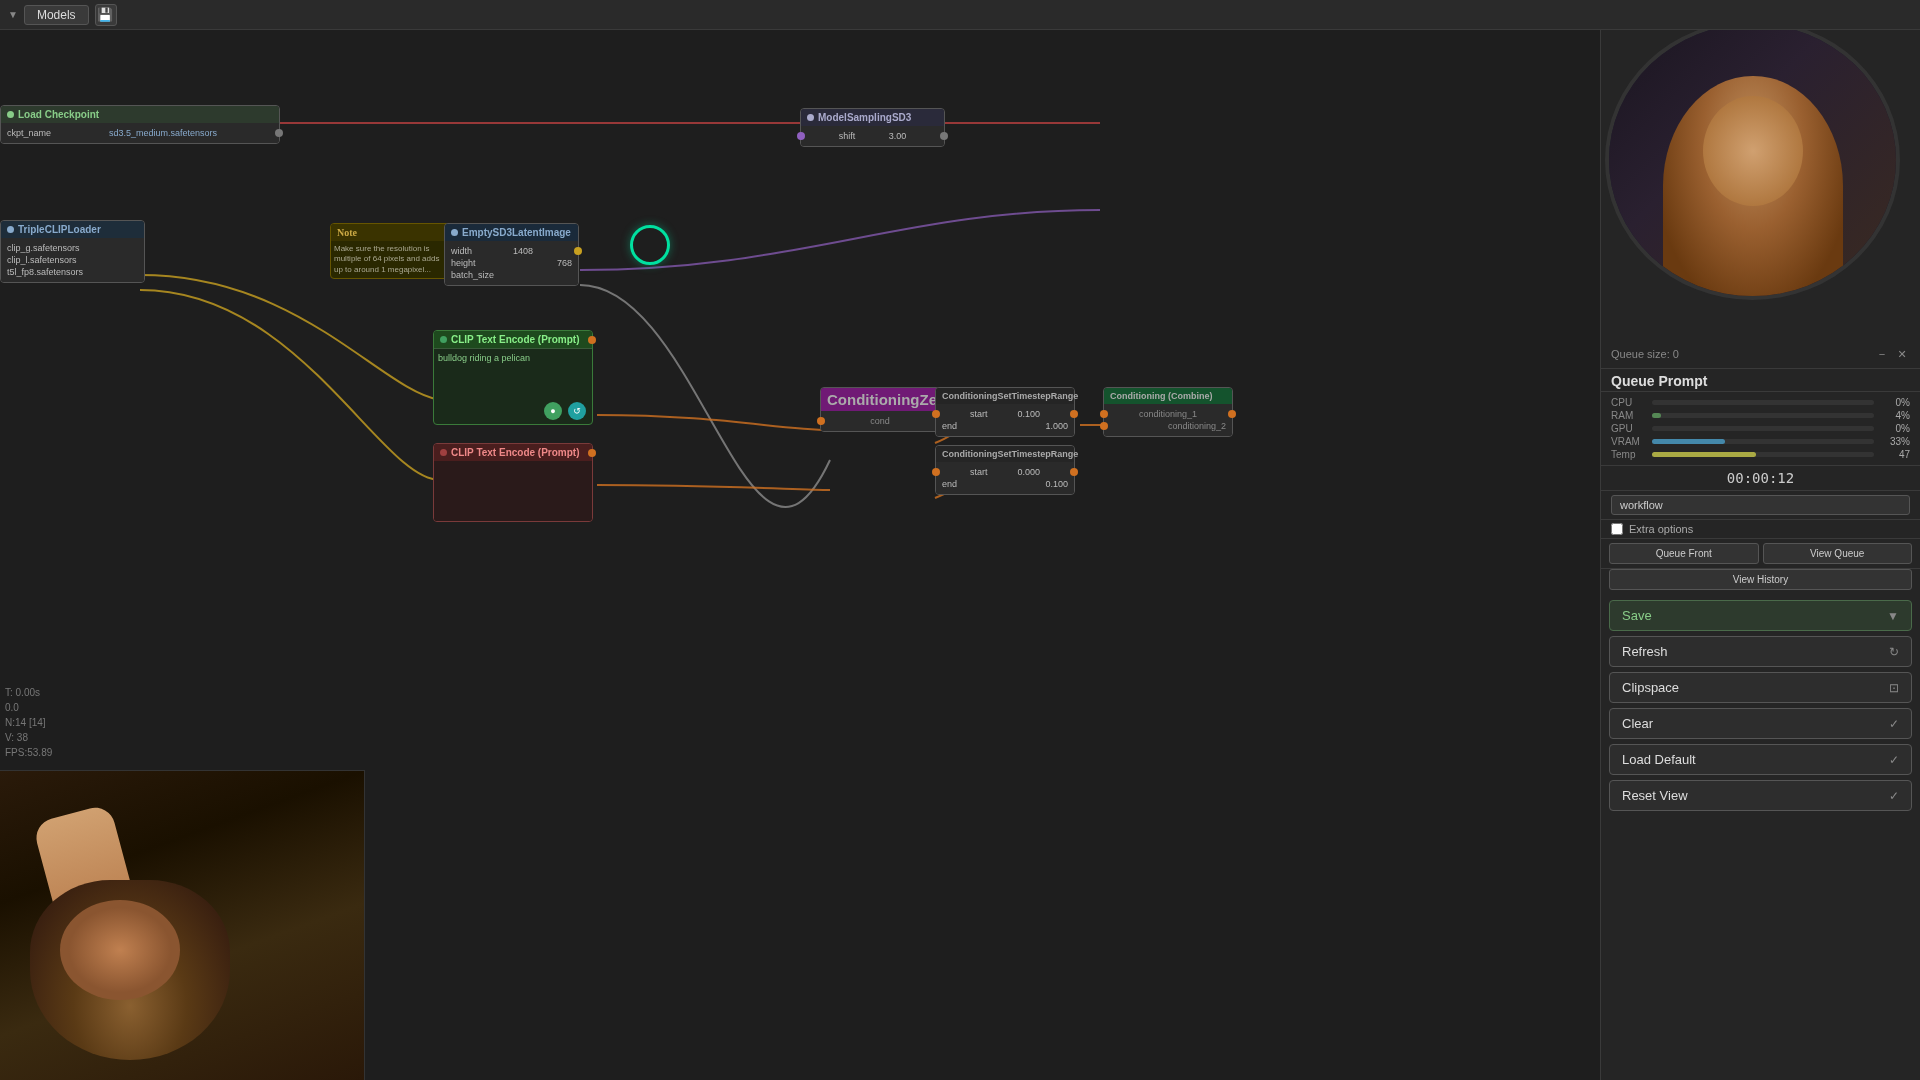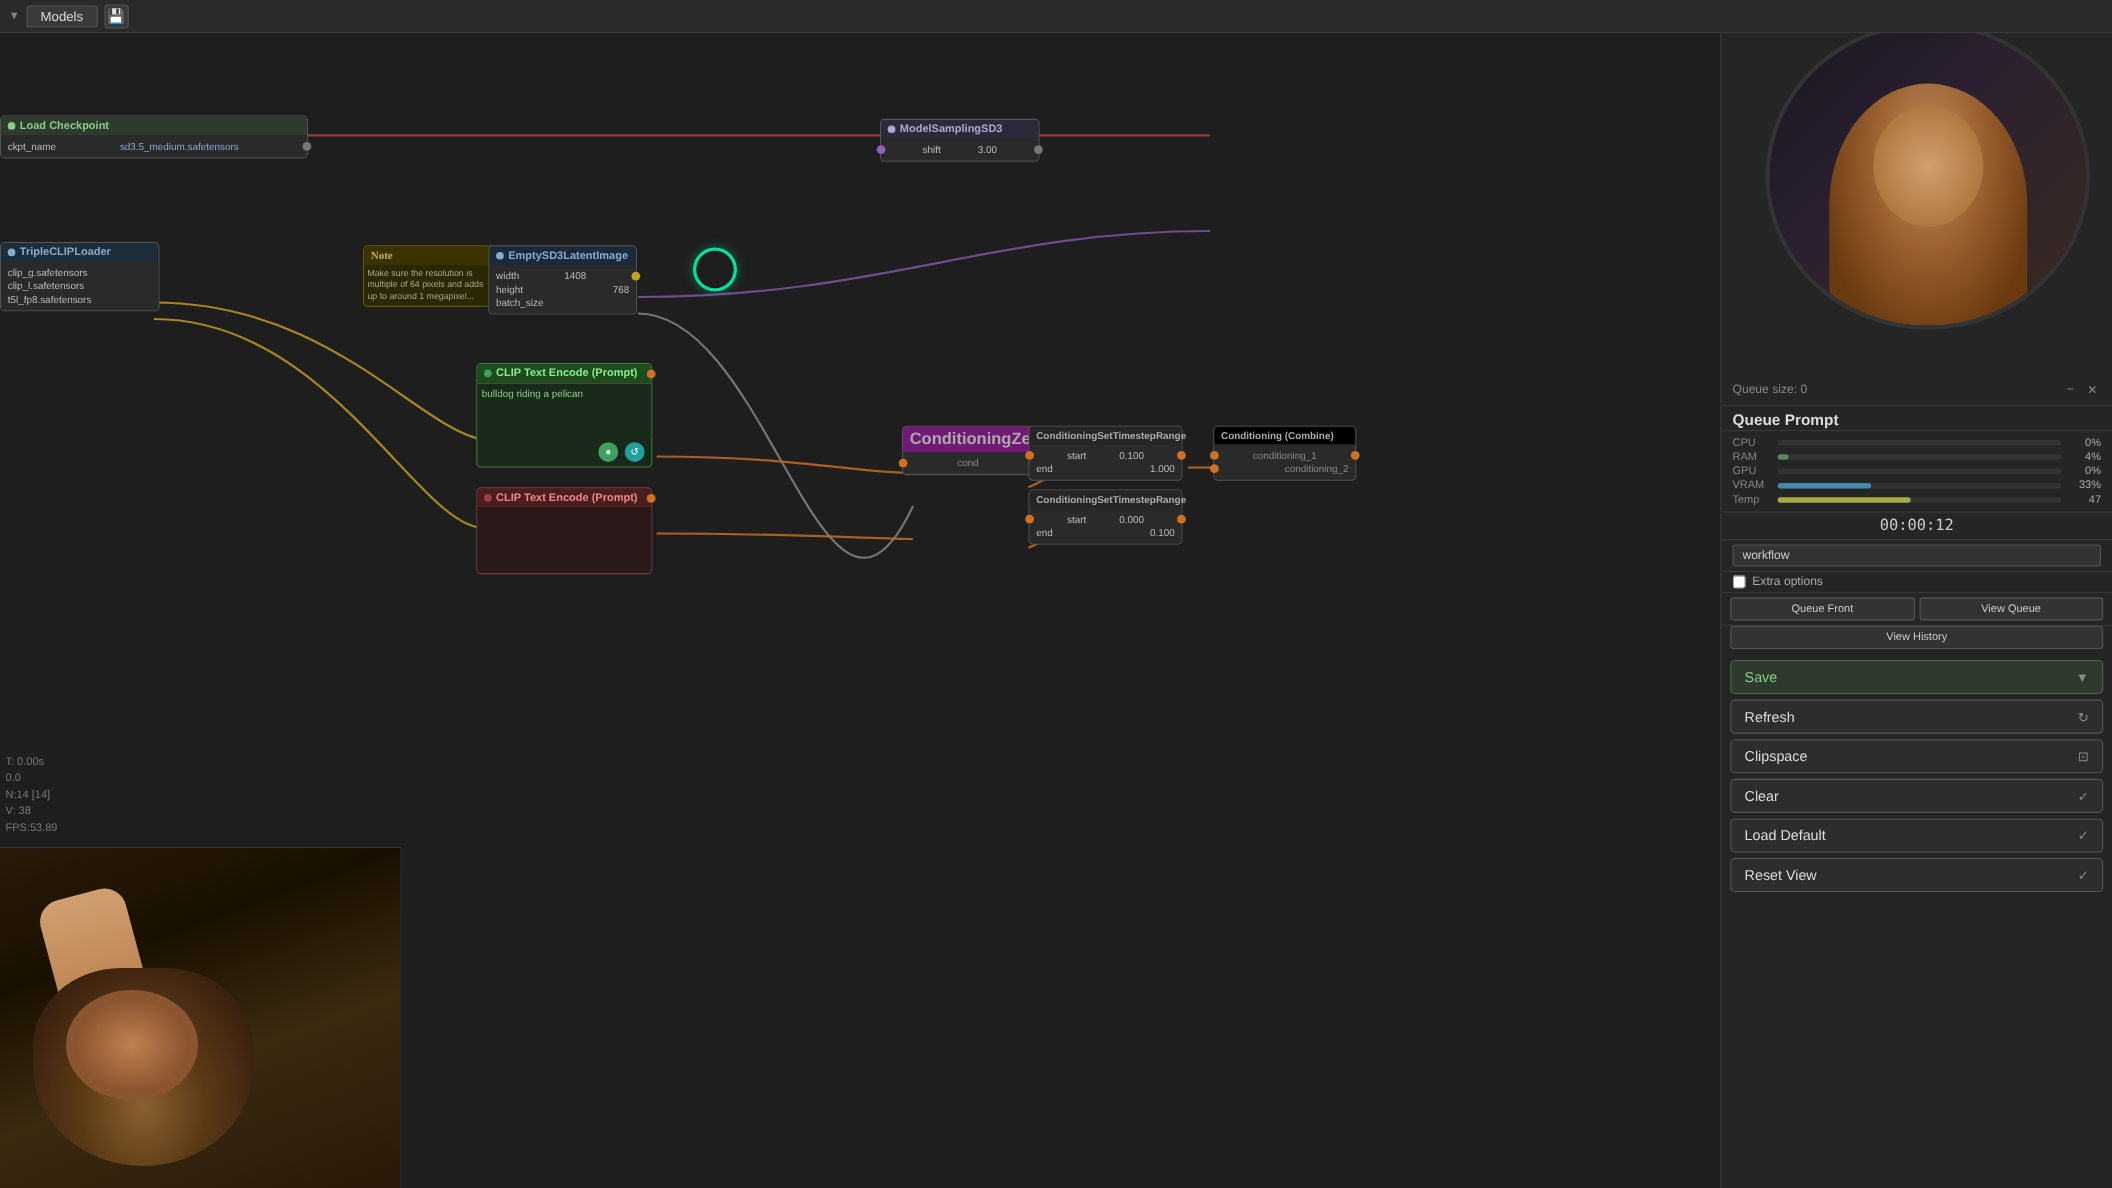--- a/index.html
+++ b/index.html
@@ -213,21 +213,21 @@
       width: 140px;
       background: #252525;
     }
     .node-conditioning-timeset1 .node-header { background: #252525; color: #aaa; font-size: 9px;}
 
     .node-conditioning-combine {
       top: 357px; left: 1103px;
       width: 130px;
       background: #252525;
     }
-    .node-conditioning-combine .node-header { background: #000000; color: #aaa; font-size: 9px;}
+    .node-conditioning-combine .node-header { background: #14532d; color: #aaa; font-size: 9px;}
 
     .node-conditioning-timeset2 {
       top: 415px; left: 935px;
       width: 140px;
       background: #252525;
     }
     .node-conditioning-timeset2 .node-header { background: #252525; color: #aaa; font-size: 9px;}
 
     
     .cursor-circle {
@@ -287,21 +287,21 @@
       width: 80px; height: 150px;
       background: linear-gradient(180deg, #d0a070 0%, #b07040 100%);
       border-radius: 20px 20px 10px 10px;
       transform: rotate(-15deg);
     }
 
     
     #right-panel {
       position: absolute;
       top: 30px; right: 0;
-      width: 356px; bottom: 0;
+      width: 320px; bottom: 0;
       background: #252525;
       border-left: 1px solid #3a3a3a;
       display: flex;
       flex-direction: column;
     }
 
     
     #webcam {
       position: absolute;
       top: 20px; right: 20px;

